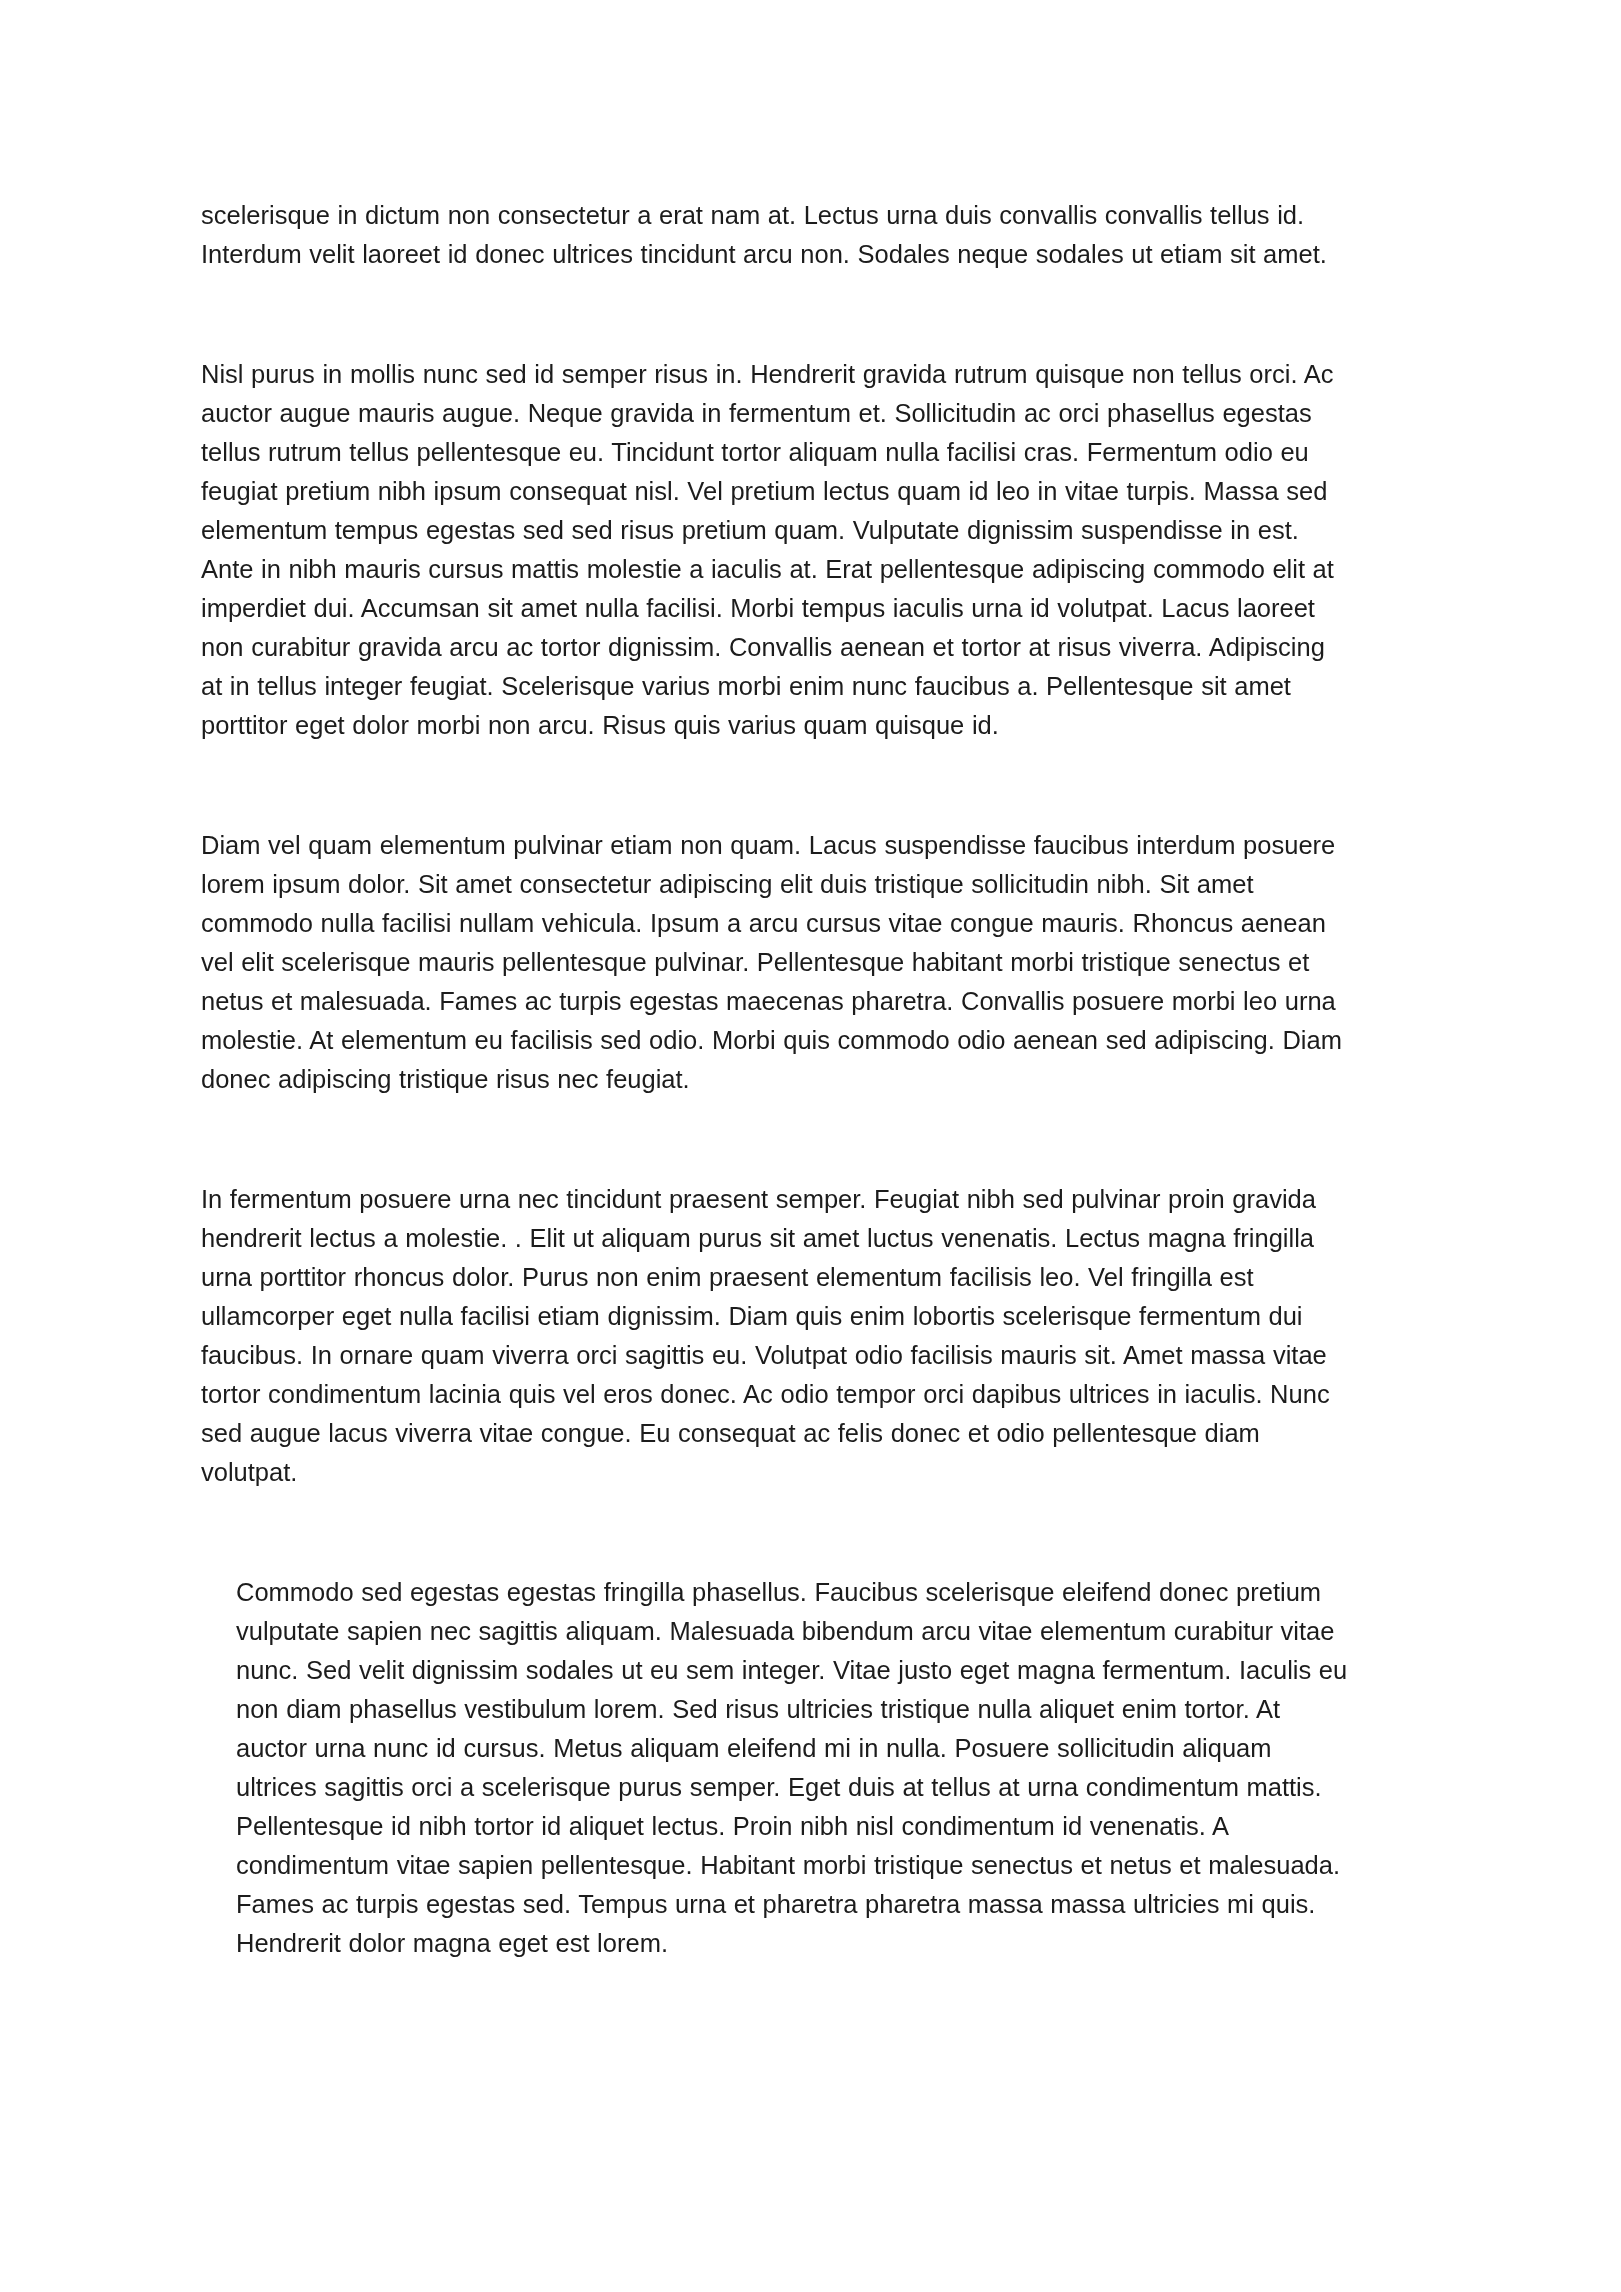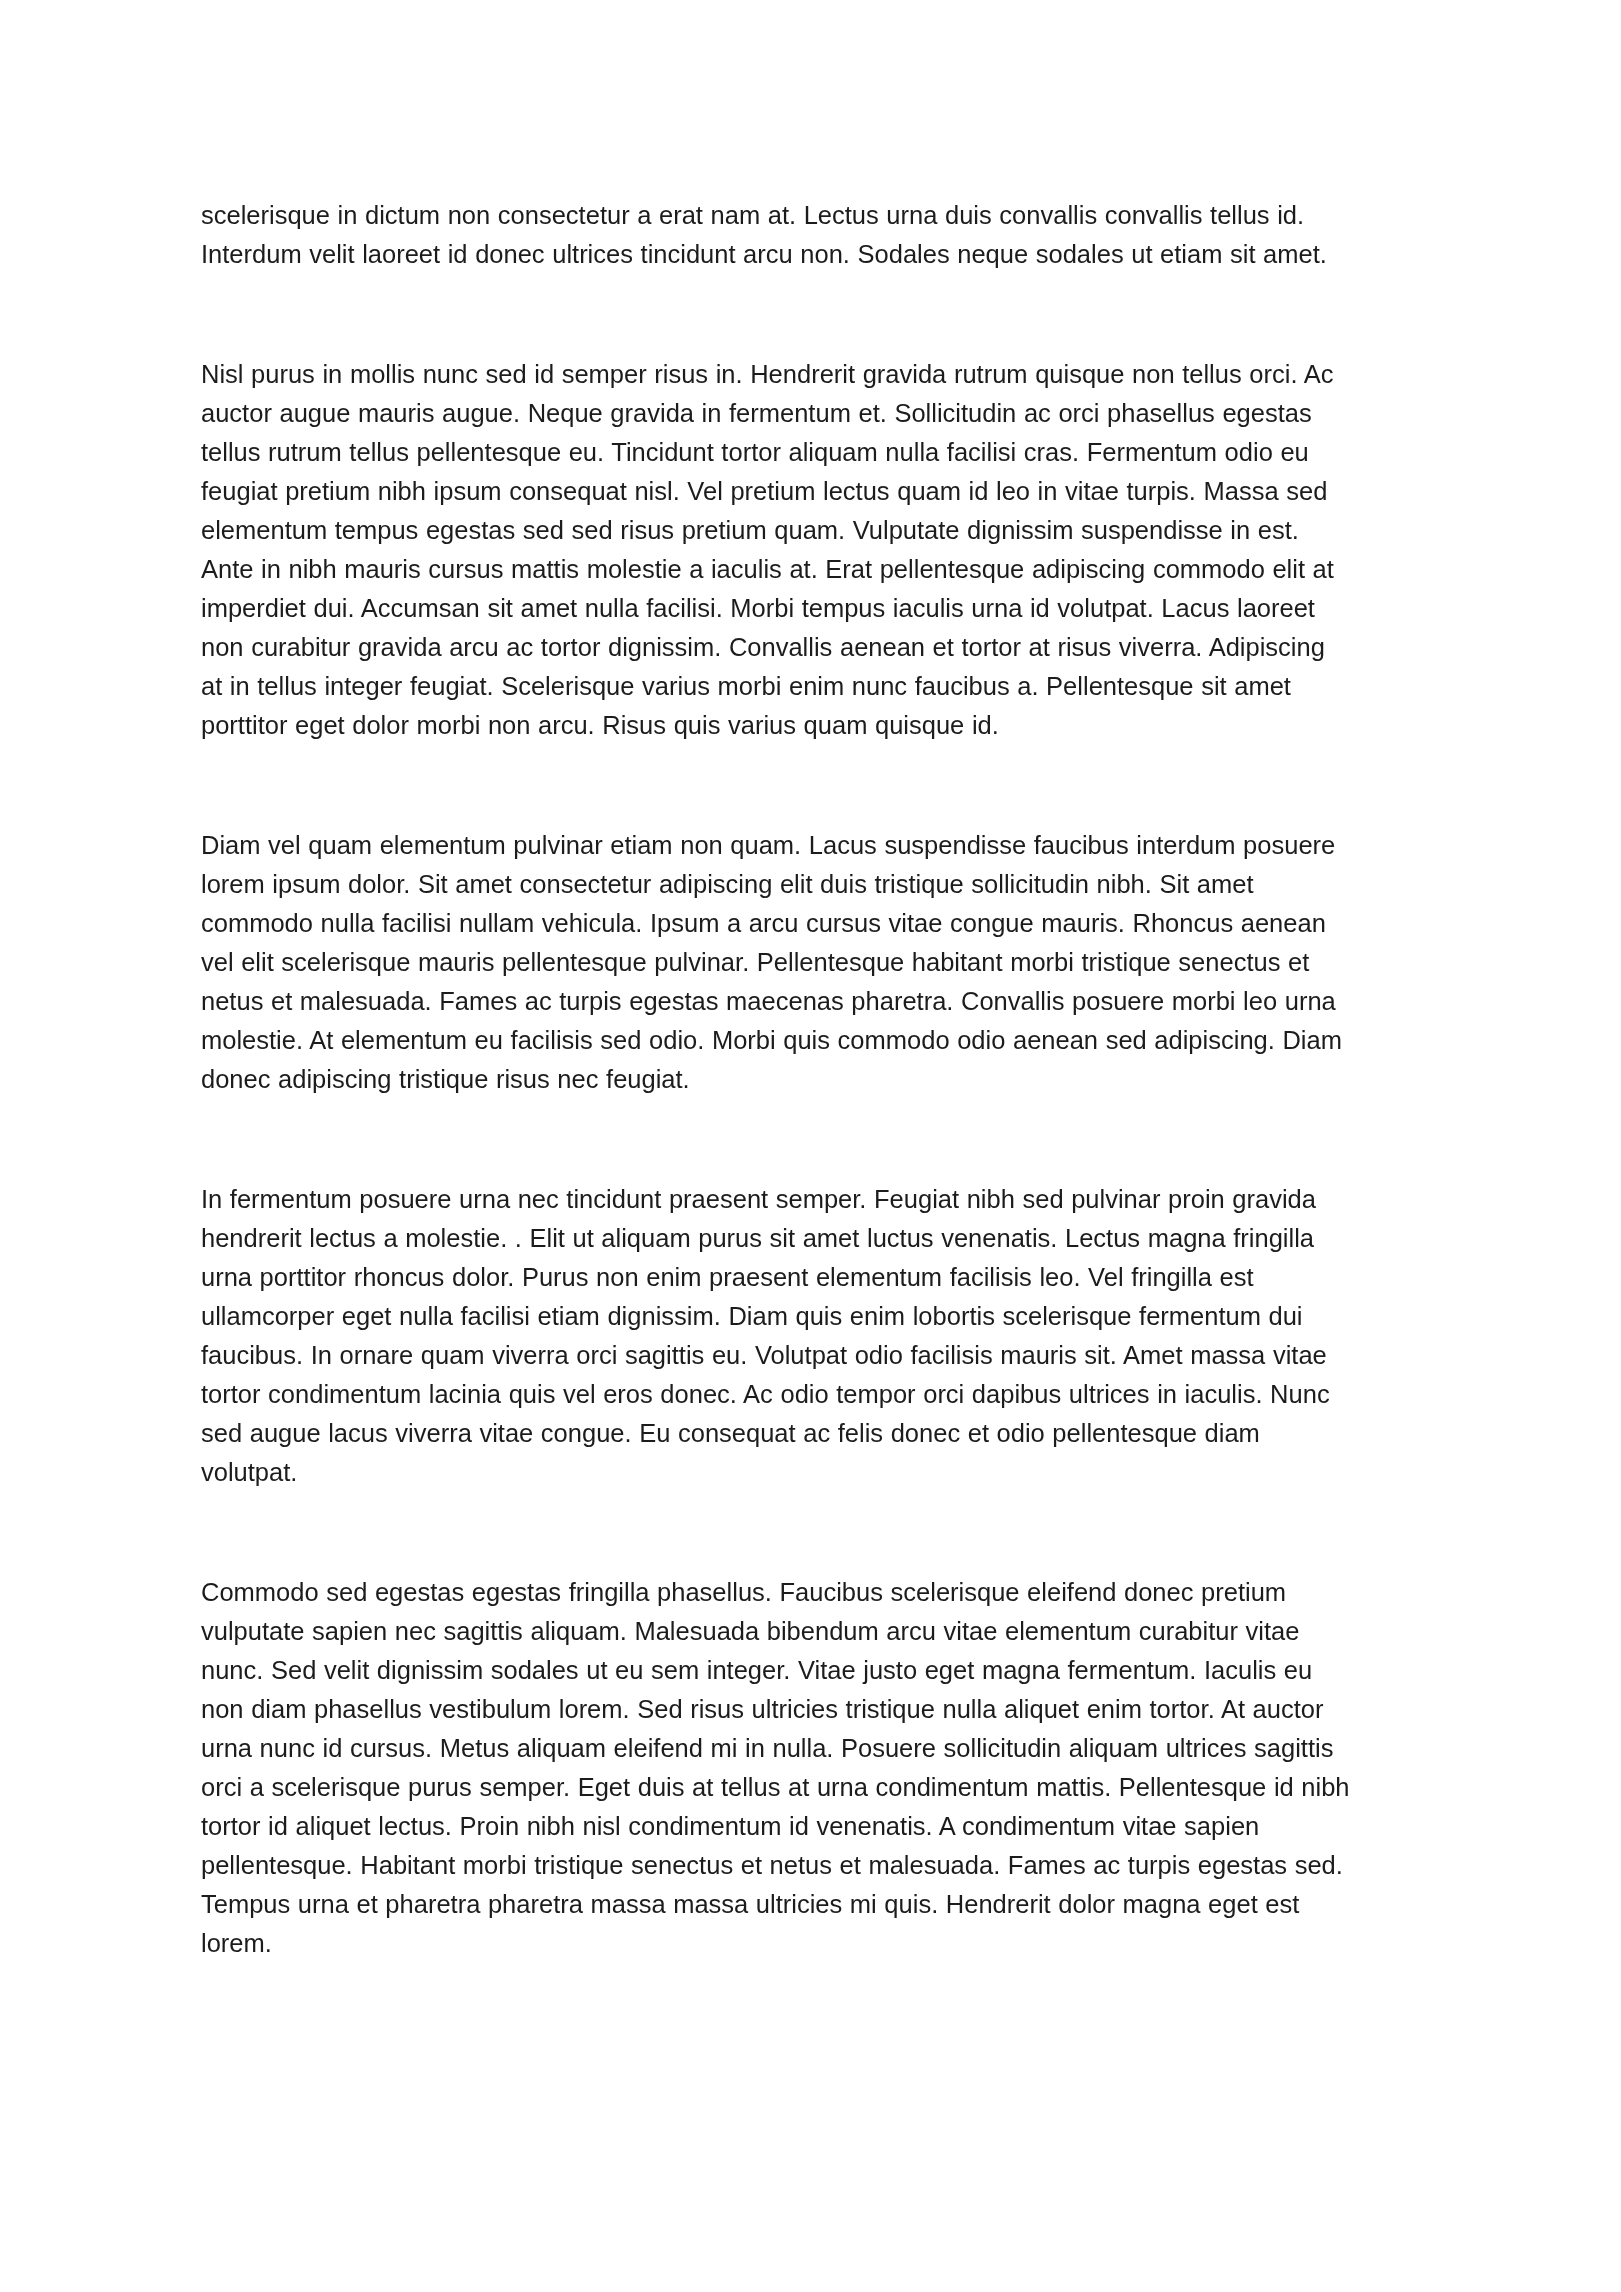--- a/index.html
+++ b/index.html
@@ -24,20 +24,21 @@
     margin: 0 0 81px 0;
     max-width: 1227px;
     font-size: 25.5px;
     line-height: 39px;
     color: #1c1c1c;
     text-align: left;
     word-spacing: 0.5px;
   }
   .doc-body p:last-child {
     margin-bottom: 0;
+    margin-left: 35px;
   }
 </style>
 </head>
 <body>
 
 <div class="page">
   <div class="doc-body">
     <p>scelerisque in dictum non consectetur a erat nam at. Lectus urna duis convallis convallis tellus id. Interdum velit laoreet id donec ultrices tincidunt arcu non. Sodales neque sodales ut etiam sit amet.</p>
     <p>Nisl purus in mollis nunc sed id semper risus in. Hendrerit gravida rutrum quisque non tellus orci. Ac auctor augue mauris augue. Neque gravida in fermentum et. Sollicitudin ac orci phasellus egestas tellus rutrum tellus pellentesque eu. Tincidunt tortor aliquam nulla facilisi cras. Fermentum odio eu feugiat pretium nibh ipsum consequat nisl. Vel pretium lectus quam id leo in vitae turpis. Massa sed elementum tempus egestas sed sed risus pretium quam. Vulputate dignissim suspendisse in est. Ante in nibh mauris cursus mattis molestie a iaculis at. Erat pellentesque adipiscing commodo elit at imperdiet dui. Accumsan sit amet nulla facilisi. Morbi tempus iaculis urna id volutpat. Lacus laoreet non curabitur gravida arcu ac tortor dignissim. Convallis aenean et tortor at risus viverra. Adipiscing at in tellus integer feugiat. Scelerisque varius morbi enim nunc faucibus a. Pellentesque sit amet porttitor eget dolor morbi non arcu. Risus quis varius quam quisque id.</p>
     <p>Diam vel quam elementum pulvinar etiam non quam. Lacus suspendisse faucibus interdum posuere lorem ipsum dolor. Sit amet consectetur adipiscing elit duis tristique sollicitudin nibh. Sit amet commodo nulla facilisi nullam vehicula. Ipsum a arcu cursus vitae congue mauris. Rhoncus aenean vel elit scelerisque mauris pellentesque pulvinar. Pellentesque habitant morbi tristique senectus et netus et malesuada. Fames ac turpis egestas maecenas pharetra. Convallis posuere morbi leo urna molestie. At elementum eu facilisis sed odio. Morbi quis commodo odio aenean sed adipiscing. Diam donec adipiscing tristique risus nec feugiat.</p>

